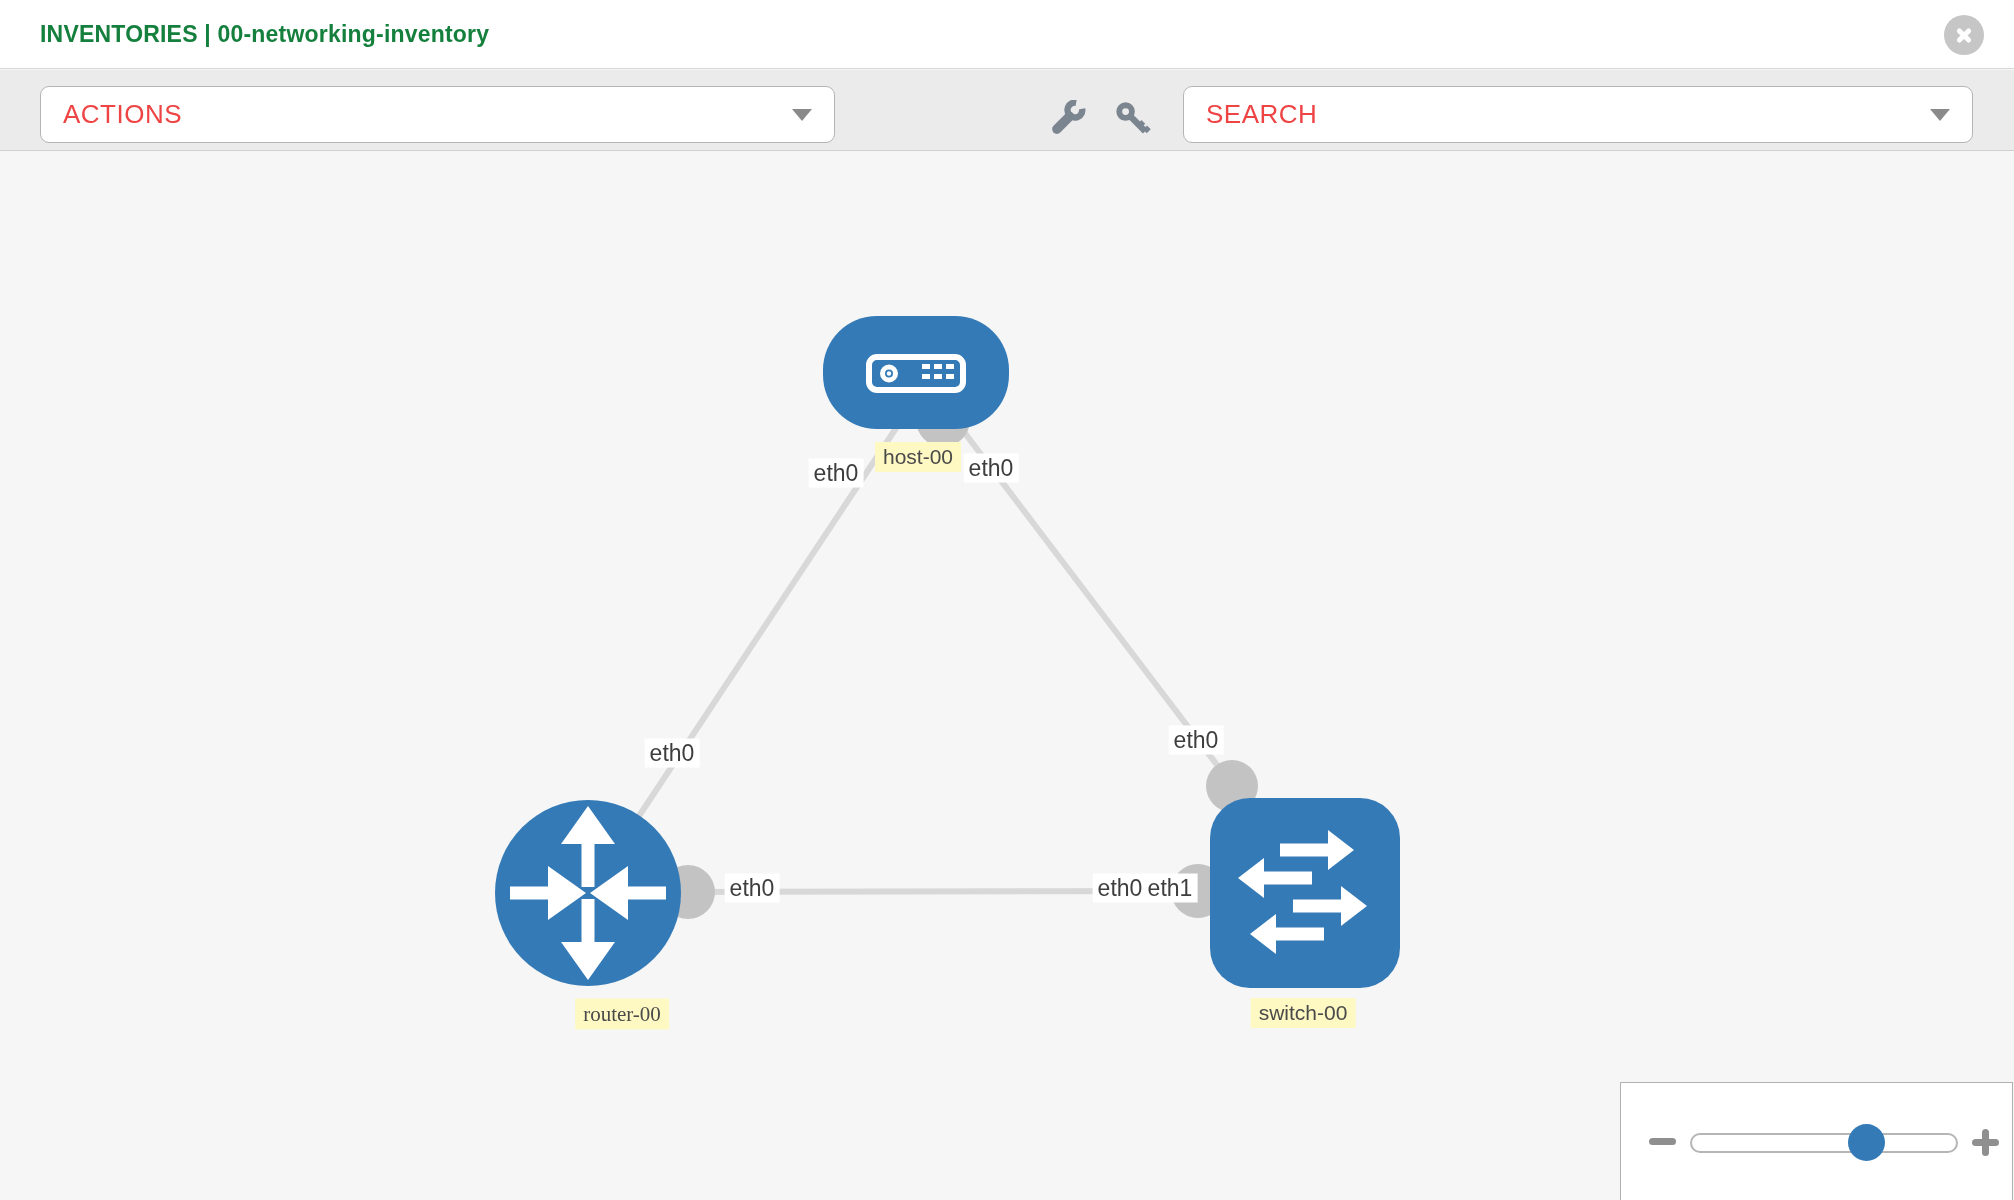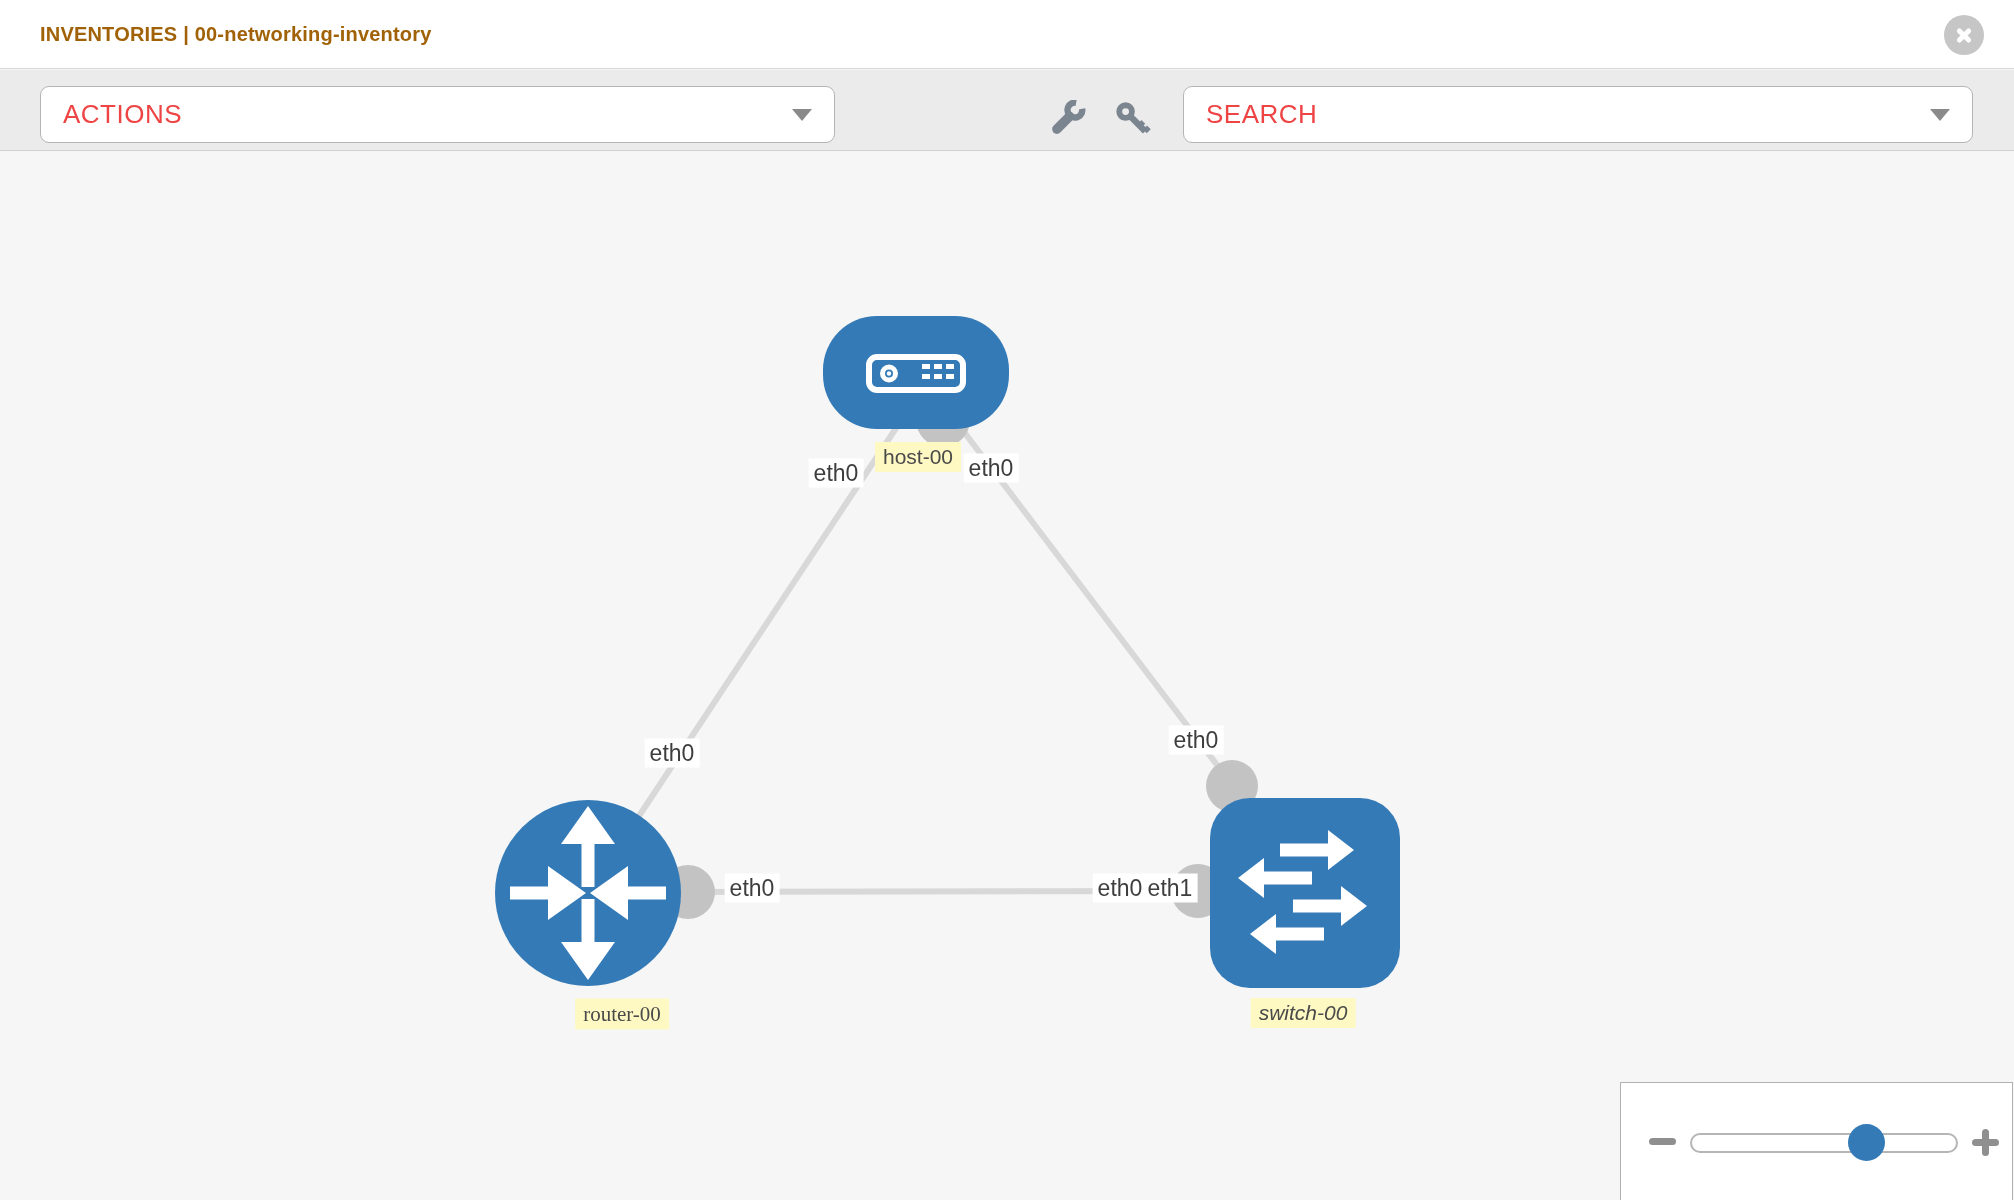--- a/index.html
+++ b/index.html
@@ -3,21 +3,21 @@
 <meta charset="utf-8">
 <style>
   * { margin:0; padding:0; box-sizing:border-box; }
   html,body { width:2014px; height:1200px; overflow:hidden; }
   body { font-family:"Liberation Sans", sans-serif; position:relative; background:#f6f6f6; }
 
   
   .header { position:absolute; left:0; top:0; width:2014px; height:69px;
             background:#ffffff; border-bottom:1px solid #d6d6d6; }
   .header .title { position:absolute; left:40px; top:50%; transform:translateY(-50%);
-                   font-size:20px; font-weight:bold; color:#a16207; letter-spacing:.2px; }
+                   font-size:23px; font-weight:bold; color:#15803d; letter-spacing:.2px; }
   .close-btn { position:absolute; left:1944px; top:15px; width:40px; height:40px;
                border-radius:50%; background:#c6c6c6; cursor:pointer; }
   .close-btn .bar { position:absolute; left:11px; top:17.5px; width:18px; height:5px;
                     background:#ffffff; border-radius:2.5px; }
   .close-btn .bar.b1 { transform:rotate(45deg); }
   .close-btn .bar.b2 { transform:rotate(-45deg); }
 
   
   .toolbar { position:absolute; left:0; top:70px; width:2014px; height:81px;
              background:#ebebeb; border-bottom:1px solid #d0d0d0; }
@@ -153,21 +153,21 @@
   <span class="iface-label" style="left:836px;  top:321px;">eth0</span>
   <span class="iface-label" style="left:991px;  top:316px;">eth0</span>
   <span class="iface-label" style="left:672px;  top:601px;">eth0</span>
   <span class="iface-label" style="left:1196px; top:588px;">eth0</span>
   <span class="iface-label" style="left:752px;  top:736px;">eth0</span>
   <span class="iface-label" style="left:1120px; top:736px;">eth0</span>
   <span class="iface-label" style="left:1142px; top:736px;margin-left:28px;">eth1</span>
 
   <span class="node-label" style="left:918px;  top:305px;">host-00</span>
   <span class="node-label" style="left:622px;  top:862px;font-family:Liberation Serif, serif;">router-00</span>
-  <span class="node-label" style="left:1303px; top:861px;font-style:italic;">switch-00</span>
+  <span class="node-label" style="left:1303px; top:861px;">switch-00</span>
 </div>
 
 <div class="zoom-panel">
   <div class="zoom-minus"></div>
   <div class="zoom-track"></div>
   <div class="zoom-thumb"></div>
   <div class="zoom-plus">
     <div class="h"></div>
     <div class="v"></div>
   </div>

